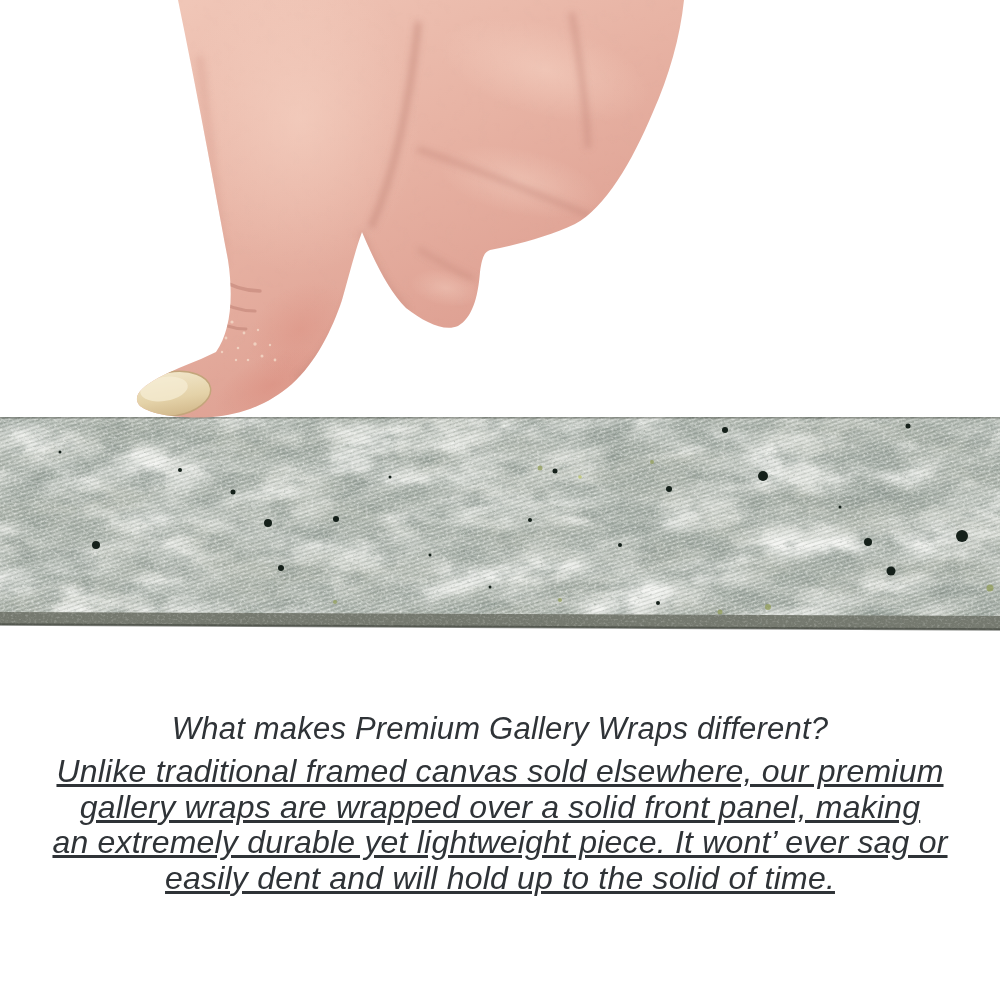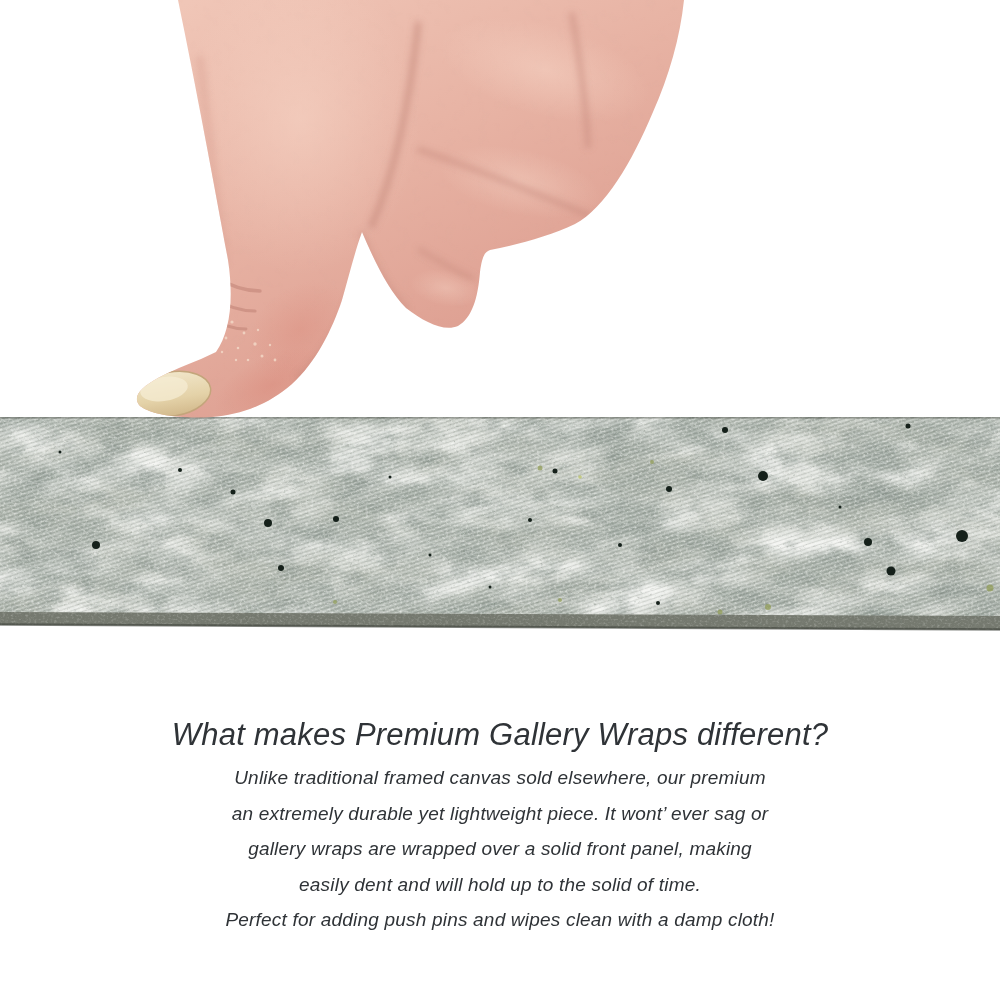--- a/index.html
+++ b/index.html
@@ -10,24 +10,24 @@
   }
   .stage{position:absolute;inset:0;width:1000px;height:1000px;}
   .hand-svg{position:absolute;top:0;left:0;z-index:3;display:block;}
   .strip-svg{position:absolute;top:417px;left:0;z-index:2;display:block;}
   .text-block{
     position:absolute;left:0;right:0;top:702px;z-index:4;
     text-align:center;color:#2f3337;font-style:italic;
   }
   .heading{
     font-size:31px;line-height:42px;letter-spacing:0.2px;font-weight:400;
-    margin:12px 0 4px 0;
+    margin:6px 0 4px 0;
   }
   .body-line{
-    font-size:19px;line-height:35.5px;letter-spacing:0.2px;font-weight:400;
+    font-size:32px;line-height:35.5px;letter-spacing:0.2px;font-weight:400;text-decoration:underline;
   }
 </style>
 </head>
 <body>
 
 <div class="stage">
 
   <svg class="strip-svg" width="1000" height="215" viewBox="0 0 1000 215" aria-hidden="true">
     <defs>
       <clipPath id="canvasClip">
@@ -218,19 +218,18 @@
       <g>
         <ellipse cx="172" cy="394" rx="39" ry="22" fill="url(#nailGrad)" stroke="#c3a57b" stroke-width="1.5" transform="rotate(-9 172 394)"></ellipse>
         <ellipse cx="164" cy="389" rx="24" ry="12" fill="#f6eed6" opacity="0.7" transform="rotate(-9 164 389)"></ellipse>
       </g>
     </g>
   </svg>
 
   <div class="text-block">
     <div class="heading">What makes Premium Gallery Wraps different?</div>
     <div class="body-line">Unlike traditional framed canvas sold elsewhere, our premium</div>
+    <div class="body-line">gallery wraps are wrapped over a solid front panel, making</div>
     <div class="body-line">an extremely durable yet lightweight piece. It wont’ ever sag or</div>
-    <div class="body-line">gallery wraps are wrapped over a solid front panel, making</div>
     <div class="body-line">easily dent and will hold up to the solid of time.</div>
-    <div class="body-line">Perfect for adding push pins and wipes clean with a damp cloth!</div>
   </div>
 
 </div>
 
 </body></html>

